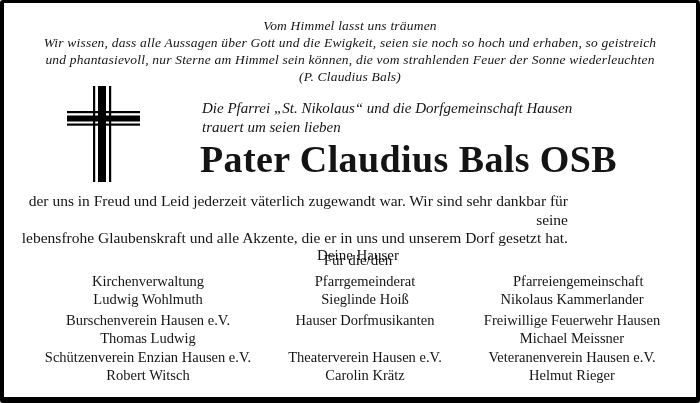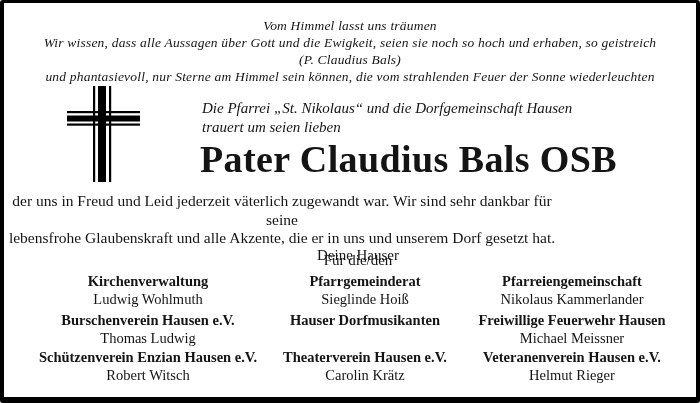--- a/index.html
+++ b/index.html
@@ -43,22 +43,22 @@
     left:196px;top:135px;
     font-size:38px;
     font-weight:bold;
     line-height:42px;
     letter-spacing:0.4px;
     white-space:nowrap;
     text-align:center;
   }
   .body-text{
     position:absolute;
-    left:0;top:189px;width:556px;
-    text-align:center;
+    left:8px;top:189px;width:556px;
+    text-align:right;
     font-size:15.5px;
     line-height:18.5px;
   }
   .signoff-family{
     position:absolute;
     left:354px;top:244px;
     transform:translateX(-50%);
     font-weight:normal;
     font-size:15px;
     line-height:17px;
@@ -73,35 +73,35 @@
     white-space:nowrap;
   }
   .cell{
     position:absolute;
     transform:translateX(-50%);
     text-align:center;
     white-space:nowrap;
     font-size:14.5px;
     line-height:17.5px;
   }
-  .cell .org{font-weight:bold;}
+  .cell .org{font-weight:normal;text-align:right;}
   .c1{left:144px}.c2{left:361px}.c3{left:568px}
   .r1{top:270px}.r2{top:309px}.r3{top:346px}
   svg .ink{fill:#000000;}
 </style>
 </head>
 <body>
 
 <div class="page">
 
   <div class="quote">
     <div>Vom Himmel lasst uns träumen</div>
     <div>Wir wissen, dass alle Aussagen über Gott und die Ewigkeit, seien sie noch so hoch und erhaben, so geistreich</div>
+    <div>und phantasievoll, nur Sterne am Himmel sein können, die vom strahlenden Feuer der Sonne wiederleuchten</div>
     <div>(P. Claudius Bals)</div>
-    <div>und phantasievoll, nur Sterne am Himmel sein können, die vom strahlenden Feuer der Sonne wiederleuchten</div>
   </div>
 
   <div class="cross-wrap">
     <svg width="73" height="96" viewBox="0 0 73 96" xmlns="http://www.w3.org/2000/svg">
       <rect class="ink" x="26" y="0" width="2.2" height="96"></rect>
       <rect class="ink" x="31" y="0" width="8" height="96"></rect>
       <rect class="ink" x="42" y="0" width="2.2" height="96"></rect>
       <rect class="ink" x="0" y="25" width="73" height="2.2"></rect>
       <rect class="ink" x="0" y="29.5" width="73" height="6"></rect>
       <rect class="ink" x="0" y="37.5" width="73" height="2.2"></rect>

